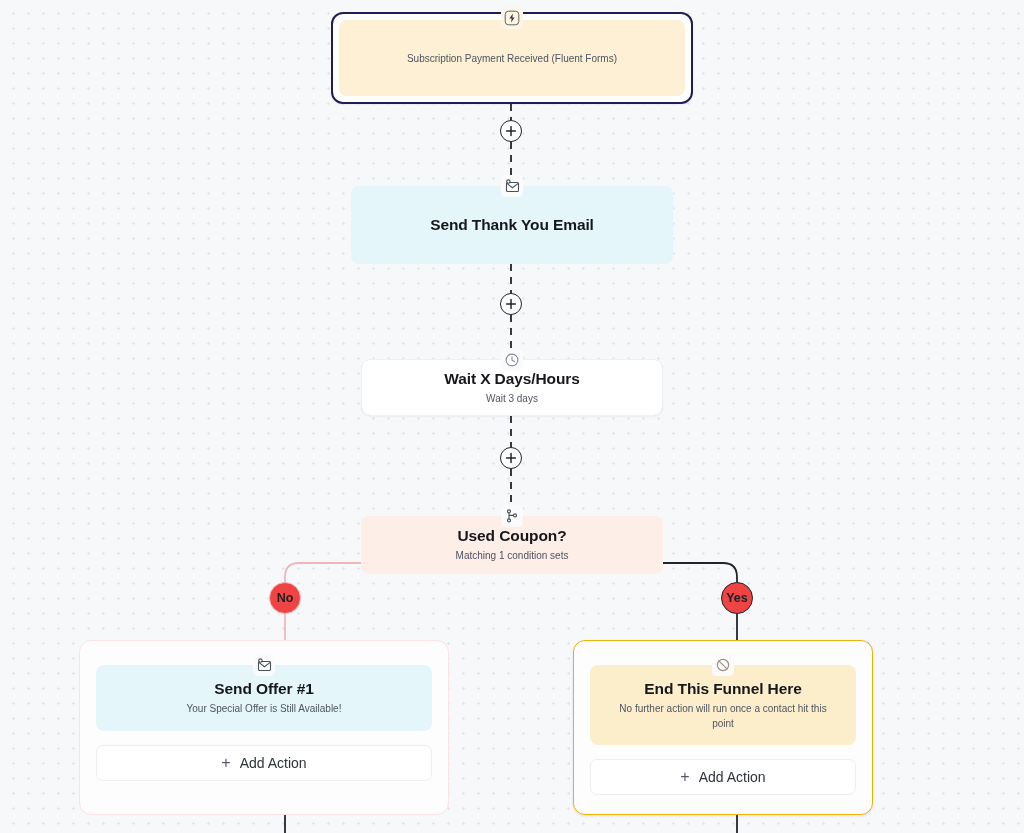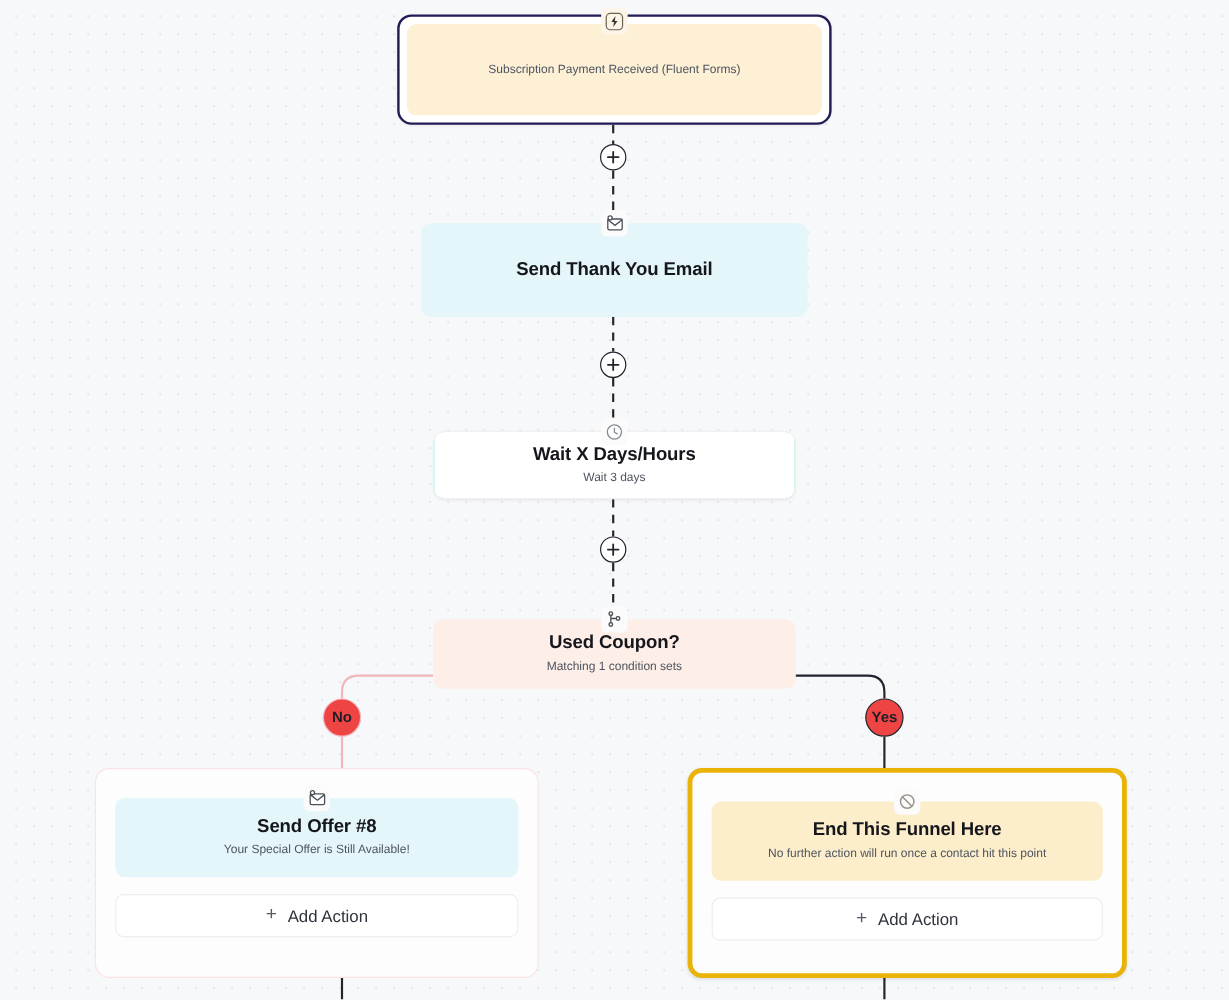--- a/index.html
+++ b/index.html
@@ -209,23 +209,23 @@
   #card-left {
     left: 79px;
     top: 640px;
     width: 370px;
     height: 175px;
     border: 1px solid #fae3e4;
   }
   #card-right {
     left: 573px;
     top: 640px;
-    width: 366px;
+    width: 300px;
     height: 175px;
-    border: 4px solid #eab308;
+    border: 1px solid #eab308;
     box-shadow: 0 1px 3px rgba(16, 20, 40, 0.10);
   }
 
   .branch-node {
     position: relative;
     border-radius: 8px;
     text-align: center;
     padding: 14px 18px 14px;
   }
   #branch-node-left  { background: #e4f6f9; margin-top: 8px; }
@@ -358,21 +358,21 @@
 
   <div class="branch-card" id="card-left">
     <div class="branch-node" id="branch-node-left">
       <span class="node-icon">
         <svg width="17" height="15" viewBox="0 0 17 15">
           <rect x="2.5" y="3.5" width="12" height="9" rx="1.3" fill="#ffffff" stroke="#4b5058" stroke-width="1.1"></rect>
           <path d="M2.8 4.4 L8.5 8.8 L14.2 4.4" fill="none" stroke="#4b5058" stroke-width="1.1" stroke-linecap="round"></path>
           <circle cx="4.4" cy="2.6" r="1.7" fill="#ffffff" stroke="#4b5058" stroke-width="1.1"></circle>
         </svg>
       </span>
-      <div class="node-title">Send Offer #8</div>
+      <div class="node-title">Send Offer #1</div>
       <div class="node-sub">Your Special Offer is Still Available!</div>
     </div>
     <div class="add-action">
       <span class="plus-glyph">+</span>
       <span>Add Action</span>
     </div>
   </div>
 
   <div class="branch-card" id="card-right">
     <div class="branch-node" id="branch-node-right">

